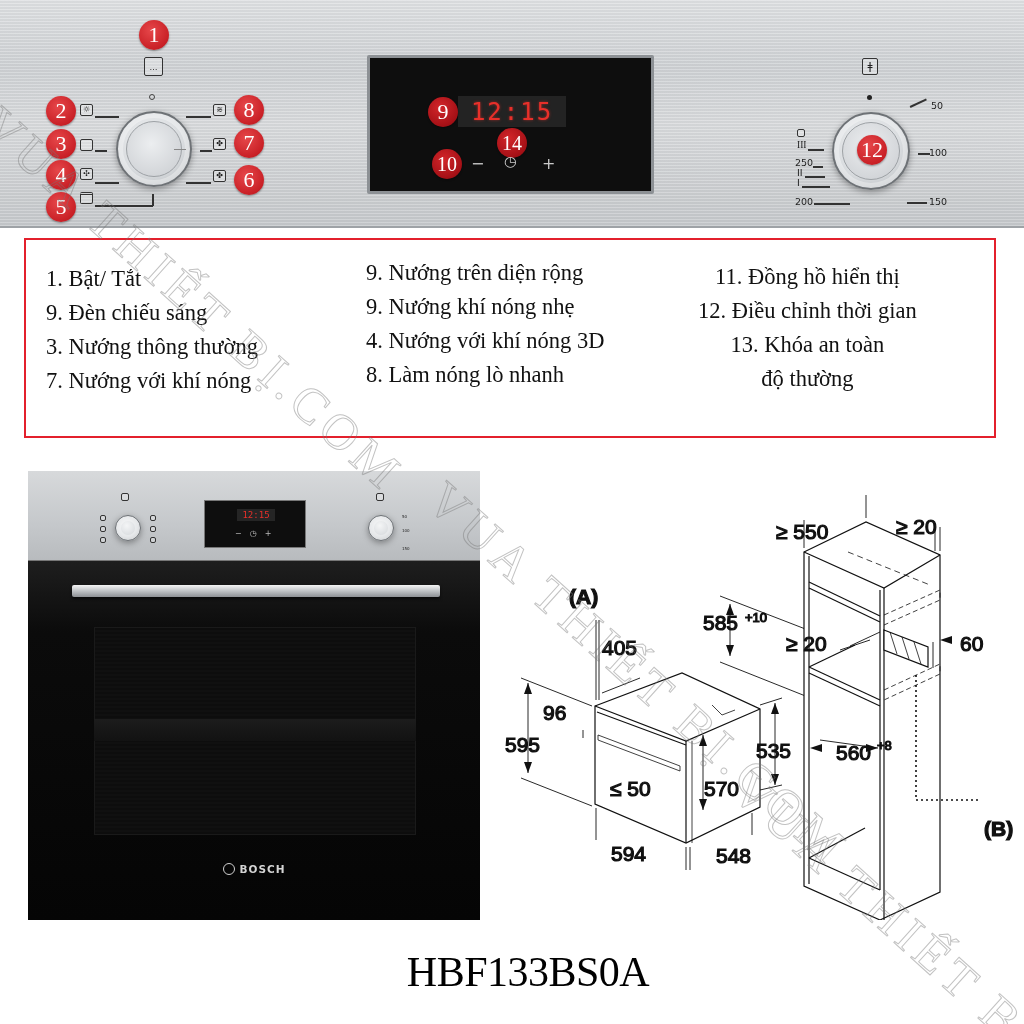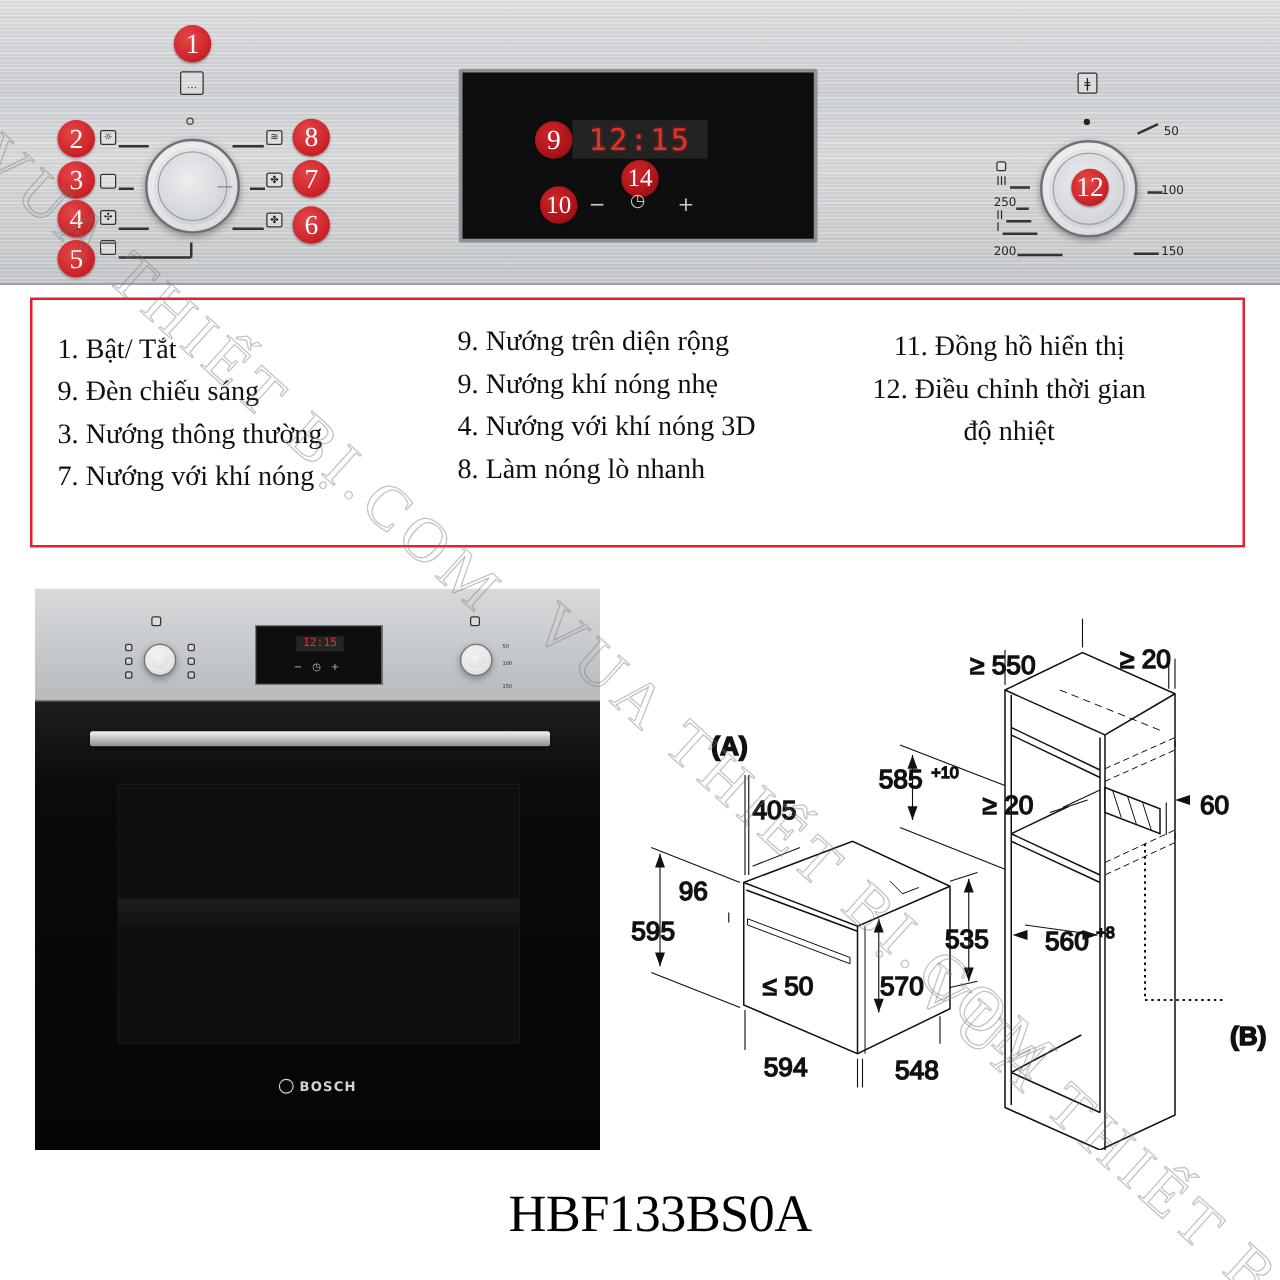--- a/index.html
+++ b/index.html
@@ -190,21 +190,21 @@
   <div class="badge" style="left:857px;top:135px;">12</div>
 
   <div class="lead" style="left:910px;top:106px;width:18px;transform:rotate(-25deg);transform-origin:left;"></div>
   <div class="scale-lbl" style="left:931px;top:100px;">50</div>
   <div class="lead" style="left:918px;top:153px;width:12px;"></div>
   <div class="scale-lbl" style="left:929px;top:147px;">100</div>
   <div class="lead" style="left:907px;top:202px;width:20px;"></div>
   <div class="scale-lbl" style="left:929px;top:196px;">150</div>
 
   <div class="mode-icon" style="left:797px;top:129px;width:8px;height:8px;border-width:1px;"></div>
-  <div class="scale-lbl" style="left:797px;top:140px;">III</div>
+  <div class="scale-lbl" style="left:797px;top:140px;font-family:Liberation Serif, serif;">III</div>
   <div class="lead" style="left:808px;top:149px;width:16px;"></div>
   <div class="scale-lbl" style="left:795px;top:157px;">250</div>
   <div class="lead" style="left:813px;top:166px;width:10px;"></div>
   <div class="scale-lbl" style="left:797px;top:167px;">II</div>
   <div class="lead" style="left:805px;top:176px;width:20px;"></div>
   <div class="scale-lbl" style="left:797px;top:177px;">I</div>
   <div class="lead" style="left:802px;top:186px;width:28px;"></div>
   <div class="scale-lbl" style="left:795px;top:196px;text-align:right;">200</div>
   <div class="lead" style="left:814px;top:203px;width:36px;"></div>
 </div>
@@ -218,21 +218,22 @@
   </div>
   <div class="legend-col" style="left:340px;top:16px;">
     <div>9. Nướng trên diện rộng</div>
     <div>9. Nướng khí nóng nhẹ</div>
     <div>4. Nướng với khí nóng 3D</div>
     <div>8. Làm nóng lò nhanh</div>
   </div>
   <div class="legend-col" style="left:672px;top:20px;text-align:center;">
     <div>11. Đồng hồ hiển thị</div>
     <div>12. Điều chỉnh thời gian</div>
-    <div>độ nhiệt</div>
+    <div>13. Khóa an toàn</div>
+    <div>độ thường</div>
   </div>
 </div>
 
 <div class="oven">
   <div class="oven-panel">
 
     <div class="mode-icon" style="left:93px;top:22px;width:8px;height:8px;border-width:1px;"></div>
     <div class="knob" style="left:87px;top:44px;width:26px;height:26px;border-width:1px;"></div>
     <div class="mode-icon" style="left:72px;top:44px;width:6px;height:6px;border-width:1px;"></div>
     <div class="mode-icon" style="left:72px;top:55px;width:6px;height:6px;border-width:1px;"></div>

